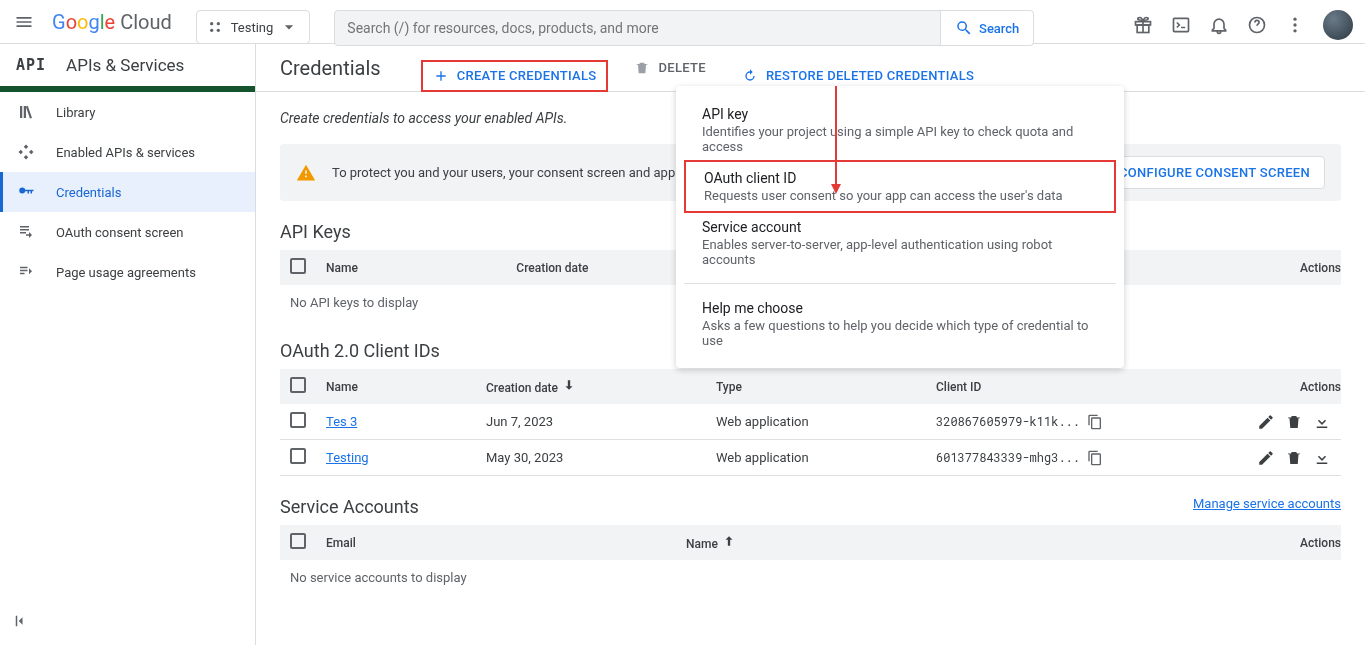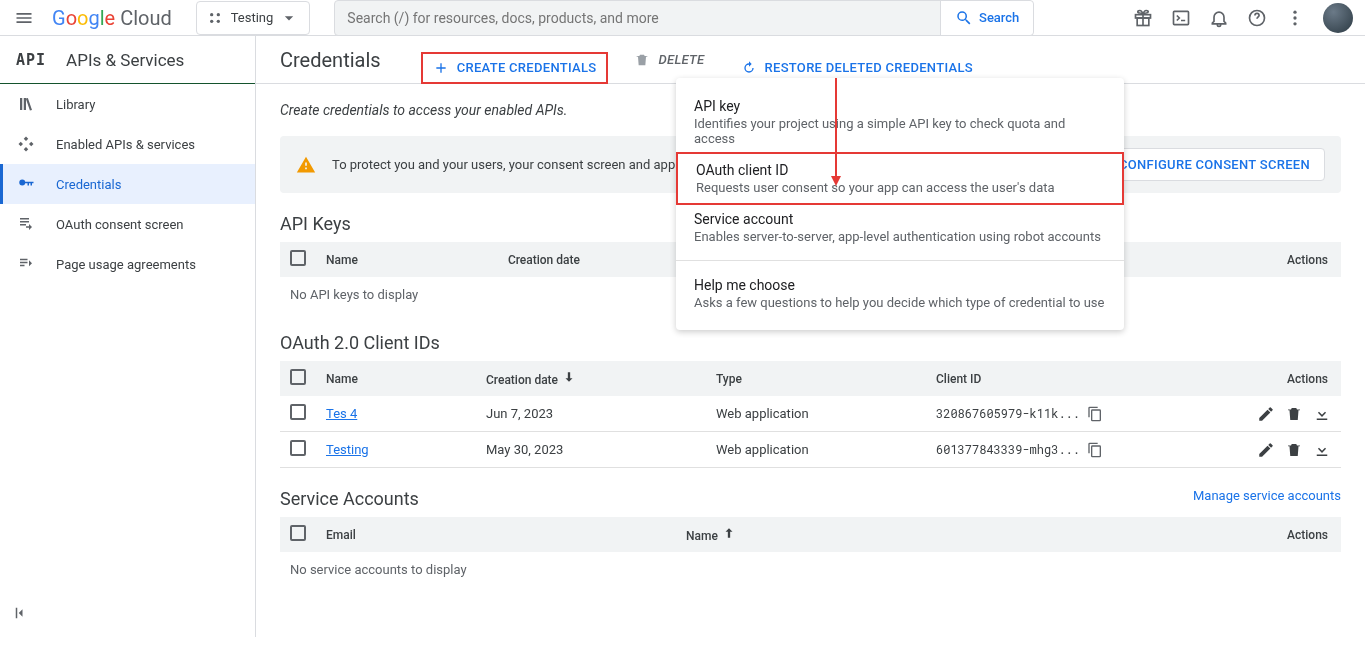--- a/index.html
+++ b/index.html
@@ -1,73 +1,73 @@
 <!DOCTYPE html>
 <html><head>
 <meta charset="utf-8">
 <style>
 * { margin: 0; padding: 0; box-sizing: border-box; font-family: 'Google Sans', Roboto, Arial, sans-serif; }
 body { font-size: 13px; color: #3c4043; background: #fff; }
-.header { height: 36px; display: flex; align-items: center; padding: 0 12px; border-bottom: 1px solid #dadce0; }
+.header { height: 44px; display: flex; align-items: flex-start; padding: 10px 12px; border-bottom: 1px solid #dadce0; }
 .hamburger { width: 24px; height: 24px; display: flex; align-items: center; justify-content: center; cursor: pointer; margin-right: 12px; }
 .logo { display: flex; align-items: center; margin-right: 24px; }
 .logo-text { font-size: 20px; font-weight: 400; margin-left: 4px; }
 .logo-g { color:#4285F4; } .logo-o1{color:#EA4335;} .logo-o2{color:#FBBC05;} .logo-g2{color:#4285F4;} .logo-l{color:#34A853;} .logo-e{color:#EA4335;}
 .logo-cloud { color: #5f6368; }
 .project-picker { display: flex; align-items: center; border: 1px solid #dadce0; border-radius: 4px; padding: 6px 10px; margin-right: 24px; cursor: pointer; }
 .project-dot { width: 16px; height: 16px; margin-right: 8px; }
 .searchbar { flex: 1; display: flex; align-items: center; border: 1px solid #dadce0; border-radius: 4px; max-width: 700px; height: 36px; background: #f1f3f4;}
 .search-input { flex: 1; border: none; outline: none; padding: 8px 12px; font-size: 14px; color: #5f6368; background: transparent;}
 .search-btn { display: flex; align-items: center; padding: 0 14px; color: #1a73e8; font-weight: 500; border-left: 1px solid #dadce0; height: 100%; cursor: pointer; background:#fff; border-top-right-radius:4px; border-bottom-right-radius:4px;}
 .header-icons { display: flex; align-items: center; margin-left: auto; gap: 18px; padding-left:20px;}
 .hicon { width: 20px; height: 20px; color: #5f6368; cursor: pointer; }
 .avatar { width: 30px; height: 30px; border-radius: 50%; background: radial-gradient(circle at 35% 30%, #6b7a88, #2b3942); cursor: pointer; }
 
 .body { display: flex; height: calc(100vh - 48px); }
 .leftnav { width: 256px; border-right: 1px solid #dadce0; display: flex; flex-direction: column; position:relative;}
-.leftnav-header { display: flex; align-items: center; height: 48px; padding: 0 16px; border-bottom: 1px solid #14532d; font-size: 17px; font-weight: 400;}
+.leftnav-header { display: flex; align-items: center; height: 48px; padding: 0 16px; border-bottom: 6px solid #14532d; font-size: 17px; font-weight: 400;}
 .leftnav-header .api-ico { font-family: monospace; font-weight: 700; margin-right: 20px; letter-spacing:1px; font-size:15px;}
 .nav-item { display: flex; align-items: center; height: 40px; padding: 0 16px; cursor: pointer; font-size: 13px; color: #3c4043;}
 .nav-item .nico { width: 20px; margin-right: 20px; color: #5f6368; display:flex; align-items:center; justify-content:center;}
 .nav-item.active { background: #e8f0fe; color: #1967d2; border-left: 3px solid #1967d2; padding-left:13px;}
 .nav-item.active .nico { color: #1967d2; }
 .collapse-btn { position:absolute; bottom:12px; left:12px; cursor:pointer; color:#5f6368;}
 
 .main { flex: 1; padding: 0 24px 24px 24px; overflow: auto; position: relative; }
 .main-header { display: flex; align-items: center; height: 48px; border-bottom: 1px solid #dadce0; margin: 0 -24px; padding: 0 24px; position:relative;}
 .page-title { font-size: 20px; font-weight: 400; margin-right: 40px; }
 .action-btn { display: flex; align-items: center; padding: 6px 10px; font-size: 13px; font-weight: 500; letter-spacing: .3px; cursor: pointer; text-transform: uppercase; }
 .action-btn.primary { color: #1a73e8; margin-top: 16px; }
-.action-btn.muted { color: #5f6368; font-style: italic; }
+.action-btn.muted { color: #5f6368; }
 .action-btn svg, .action-btn .ico { margin-right: 8px; }
 .highlight-box { border: 2px solid #e53935; }
 
 .intro { padding: 18px 0; font-size: 14px; color: #3c4043; font-style: italic;}
 .banner { background: #f1f3f4; border-radius: 4px; padding: 12px 16px; display: flex; align-items: center; font-size: 13px; margin-bottom:12px;}
 .banner .warn { color: #f29900; margin-right: 16px; }
 .banner .link { color: #1a73e8; text-decoration: underline; cursor: pointer; margin-left:4px;}
 .banner .external { width:12px; height:12px; margin-left:2px; color:#1a73e8;}
 .banner-btn { margin-left: auto; border: 1px solid #dadce0; color: #1a73e8; background:#fff; padding: 8px 14px; border-radius: 4px; font-size: 13px; font-weight: 500; cursor: pointer; letter-spacing:.3px;}
 
 .section-title { font-size: 18px; margin: 20px 0 8px; font-weight:400;}
 table { width: 100%; border-collapse: collapse; }
 thead tr { background: #f1f3f4; }
 th { text-align: left; font-size: 12px; font-weight: 500; padding: 8px 10px; color:#3c4043;margin-top:44px;}
 td { padding: 8px 10px; font-size: 13px; border-bottom: 1px solid #e0e0e0; }
 .checkbox { width: 16px; height: 16px; border: 2px solid #5f6368; border-radius: 2px; display:inline-block;}
 .linkcell { color: #1a73e8; cursor: pointer; text-decoration:underline;}
 .mono { font-family: 'Roboto Mono', monospace; font-size:12px;}
 .row-actions { display: flex; gap: 10px; justify-content: flex-end; color:#5f6368;}
 .row-actions svg { cursor:pointer; }
-.th-actions { text-align:right; padding-right:13px;}
+.th-actions { text-align:right; padding-right:0;}
 .empty { padding: 10px; font-size: 13px; color:#5f6368;}
-.manage-link { float:right; color:#1a73e8; font-size:13px; cursor:pointer;}
-
-
-.menu { position: absolute; top: 42px; left: 420px; width: 448px; background: #fff; box-shadow: 0 2px 6px rgba(0,0,0,.2); border-radius: 4px; z-index: 20; padding: 12px 0;}
+.manage-link { float:right; color:#1a73e8; text-decoration:underline; font-size:13px; cursor:pointer;}
+
+
+.menu { position: absolute; top: 42px; left: 420px; width: 448px; background: #fff; box-shadow: 0 2px 6px rgba(0,0,0,.2); border-radius: 4px; z-index: 20; padding: 12px 8px;}
 .menu-item { padding: 8px 18px; cursor: pointer; }
 .menu-item .mtitle { font-size: 14px; color: #202124; }
 .menu-item .mdesc { font-size: 13px; color: #5f6368; margin-top: 2px;}
 .menu-item.highlight { border: 2px solid #e53935; margin: -2px 0;}
 .menu-sep { height: 1px; background: #e0e0e0; margin: 8px 0; }
 
 
 .annotation-arrow { position:absolute; top:42px; left:575px; z-index:30; pointer-events:none;}
 .sort-arrow{ margin-left:4px;}
 </style>
@@ -269,21 +269,21 @@
                 <path d="M12 20l-6-6h4V4h4v10h4l-6 6z"></path>
               </svg></th>
         <th style="width:220px;">Type</th>
         <th>Client ID</th>
         <th class="th-actions">Actions</th>
       </tr>
         </thead>
       <tbody>
         <tr>
           <td><span class="checkbox"></span></td>
-          <td><span class="linkcell">Tes 4</span></td>
+          <td><span class="linkcell">Tes 3</span></td>
           <td>Jun 7, 2023</td>
           <td>Web application</td>
           <td><span class="mono">320867605979-k11k...</span> <svg width="16" height="16" viewBox="0 0 24 24" fill="#5f6368" style="vertical-align:middle;margin-left:4px;">
                 <path d="M16 1H4a2 2 0 00-2 2v14h2V3h12V1zm3 4H8a2 2 0 00-2 2v14a2 2 0 002 2h11a2 2 0 002-2V7a2 2 0 00-2-2zm0 16H8V7h11v14z"></path>
               </svg></td>
           <td>
               <div class="row-actions">
             <svg width="18" height="18" viewBox="0 0 24 24" fill="#3c4043">
                   <path d="M3 17.25V21h3.75L17.8 9.94l-3.75-3.75L3 17.25zM20.7 7.04a1 1 0 000-1.41l-2.34-2.34a1 1 0 00-1.41 0L15 5.24l3.75 3.75 1.95-1.95z"></path>
                 </svg>

